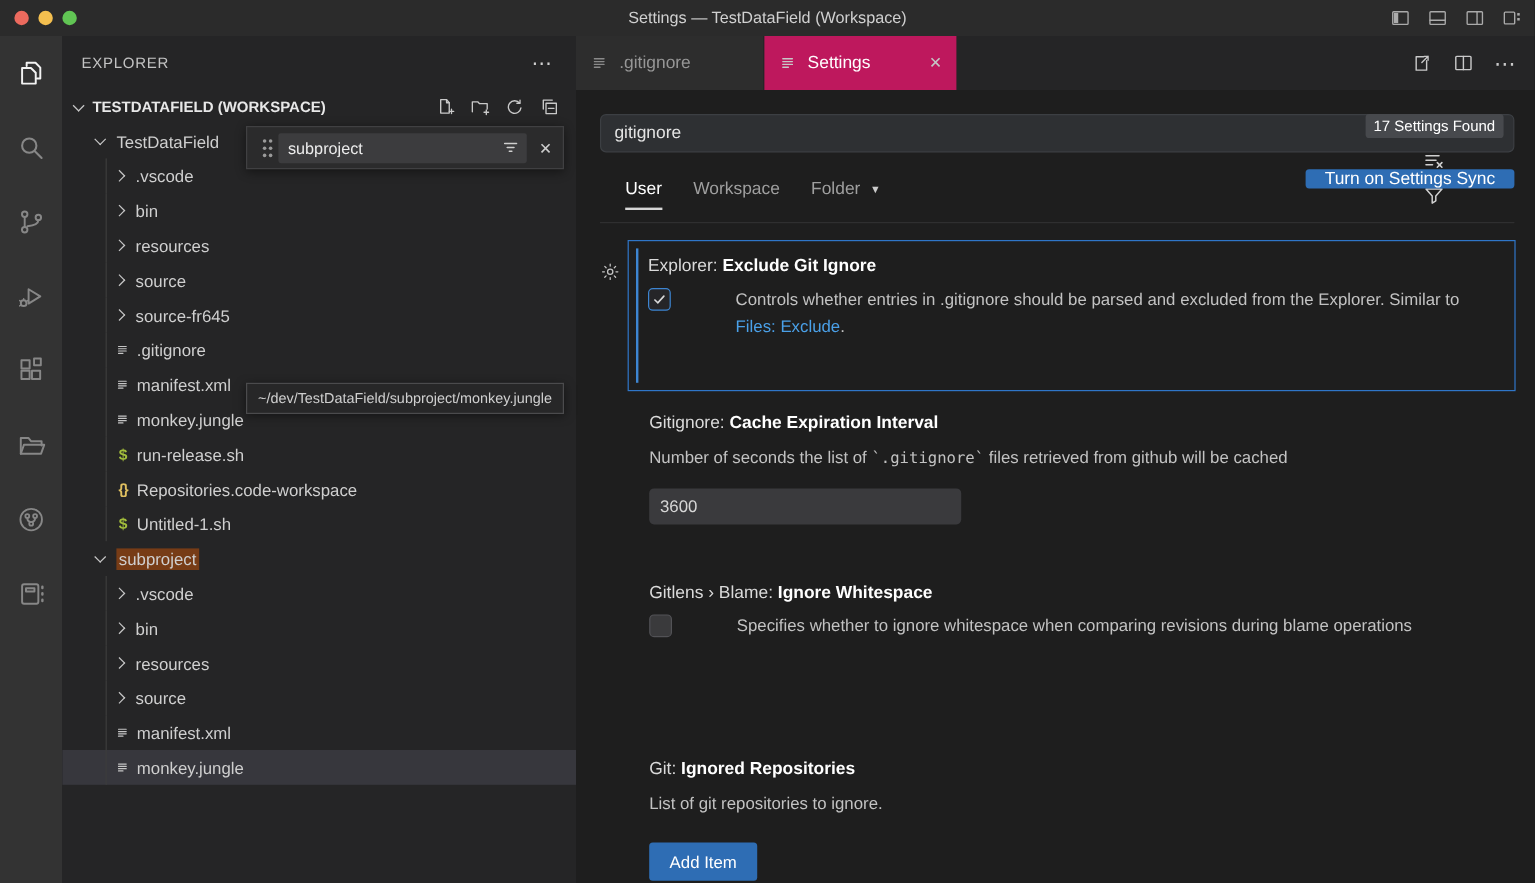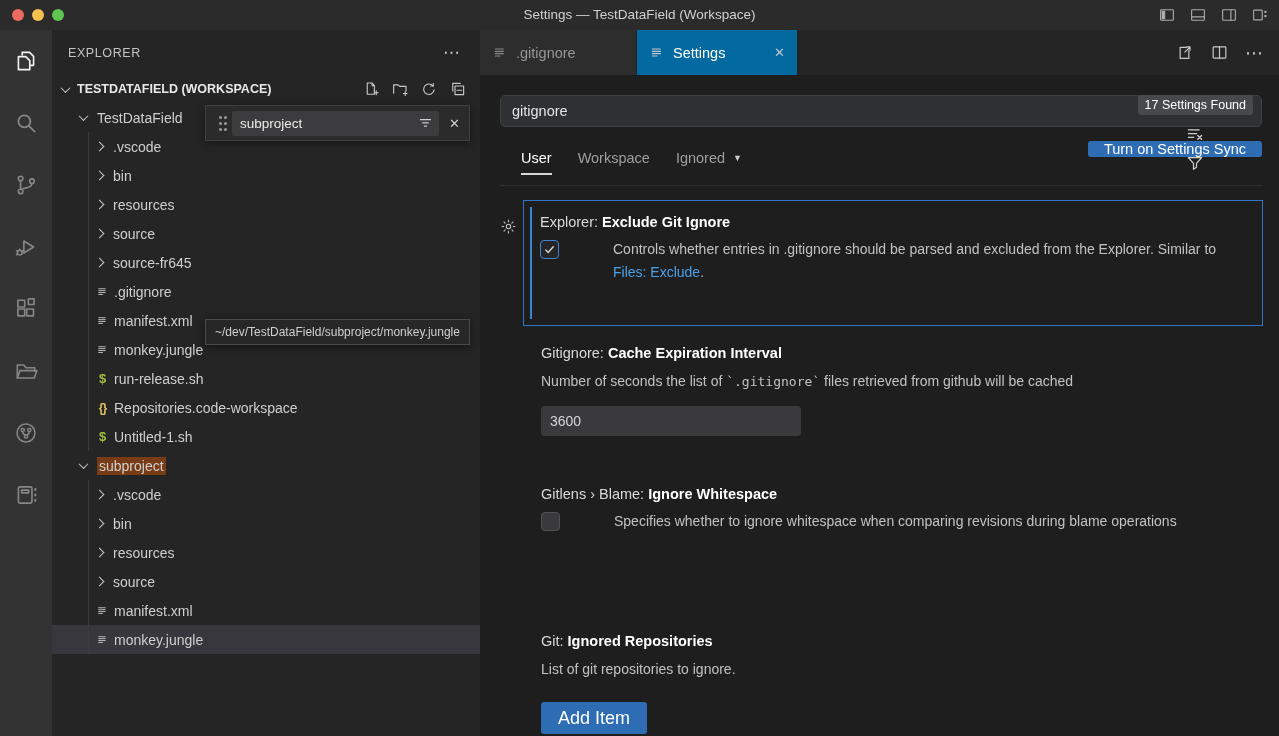--- a/index.html
+++ b/index.html
@@ -74,21 +74,21 @@
     box-shadow:0 2px 8px rgba(0,0,0,.5); }
 
   
   .editor { position:absolute; left:480px; top:30px; width:799px; height:706px; background:var(--bg-editor); }
   .tabbar { position:absolute; top:0; left:0; right:0; height:45px; background:var(--bg-side); display:flex; }
   .tab { height:45px; display:flex; align-items:center; padding:0 12px; font-size:14.5px; cursor:pointer; }
   .tab .ticon { margin-right:8px; display:flex; }
   .tab .ticon svg { width:16px; height:16px; }
   .tab.inactive { width:157px; background:#2d2d2d; color:#969696; border-right:1px solid #252526; }
   .tab.inactive .ticon { color:#8a8a8a; }
-  .tab.active { width:160px; background:#0369a1; color:#ffffff; }
+  .tab.active { width:160px; background:#be185d; color:#ffffff; }
   .tab.active .ticon { color:#c8c8c8; }
   .tclose { margin-left:auto; font-size:13px; color:#c5c5c5; cursor:pointer; }
   .tab-actions { margin-left:auto; display:flex; align-items:center; gap:16px; padding-right:16px; color:#c9c9c9; }
   .tab-actions .icon svg { width:19px; height:19px; display:block; }
   .tab-actions .more { font-size:18px; line-height:1; cursor:pointer; }
 
   
   .settings-page { position:absolute; top:45px; left:0; right:0; bottom:0; background:var(--bg-editor); }
   .search-row { position:absolute; top:20px; left:20px; right:17px; height:32px; }
   .settings-search { width:100%; height:32px; background:#2e3033; border:1px solid #3c3f43; border-radius:5px;
@@ -120,21 +120,21 @@
   .srow { display:flex; margin-top:8px; }
   .checkbox { width:19px; height:19px; flex:none; border-radius:4px; margin-right:14px; margin-top:2px;
     display:flex; align-items:center; justify-content:center; cursor:pointer; }
   .checkbox.checked { background:#252528; border:1.4px solid var(--focus); color:#d7d7d7; }
   .checkbox.unchecked { background:#3a3a3c; border:1px solid #525256; }
   .checkbox svg { width:13px; height:13px; }
   .srow .sdesc { width:615px;margin-left:40px; }
   .stextinput { margin-top:13px; width:260px; height:30px; background:#3a3a3d; border:none; border-radius:4px;
     color:#d6d6d6; font-size:14px; font-family:inherit; padding:6px 9px; outline:none; display:block; }
   .sbutton { margin-top:21px; height:29px; padding:16px 17px; background:var(--btn); color:#ffffff;
-    border:none; border-radius:3px; font-size:18px; font-family:inherit; display:inline-flex; align-items:center; cursor:pointer; }
+    border:none; border-radius:3px; font-size:14px; font-family:inherit; display:inline-flex; align-items:center; cursor:pointer; }
   .row-gear { position:absolute; left:20px; top:143px; width:17px; height:17px; color:#c5c5c5; cursor:pointer; }
   .row-gear svg { width:17px; height:17px; display:block; }
   .mt9 { margin-top:9px; }
 </style>
 </head>
 <body>
 
 <div class="app">
 
   <div class="titlebar">
@@ -457,21 +457,21 @@
       </div>
 
       <div class="scope-row">
         <span class="scope active">
           <span>User</span>
         </span>
         <span class="scope">
           <span>Workspace</span>
         </span>
         <span class="scope">
-          <span>Ignored</span>
+          <span>Folder</span>
           <span class="caret">▼</span>
         </span>
       </div>
       <button class="sync-btn">Turn on Settings Sync</button>
       <div class="scope-divider"></div>
 
       <span class="row-gear icon">
           <svg viewBox="0 0 24 24" fill="none" stroke="currentColor" stroke-width="1.5" stroke-linecap="round" stroke-linejoin="round">
             <circle cx="12" cy="12" r="3.1"></circle>
             <path d="M12 5.2V3M12 21v-2.2M5.2 12H3M21 12h-2.2M7.2 7.2 5.6 5.6M18.4 18.4 16.8 16.8M7.2 16.8 5.6 18.4M18.4 5.6 16.8 7.2"></path>

